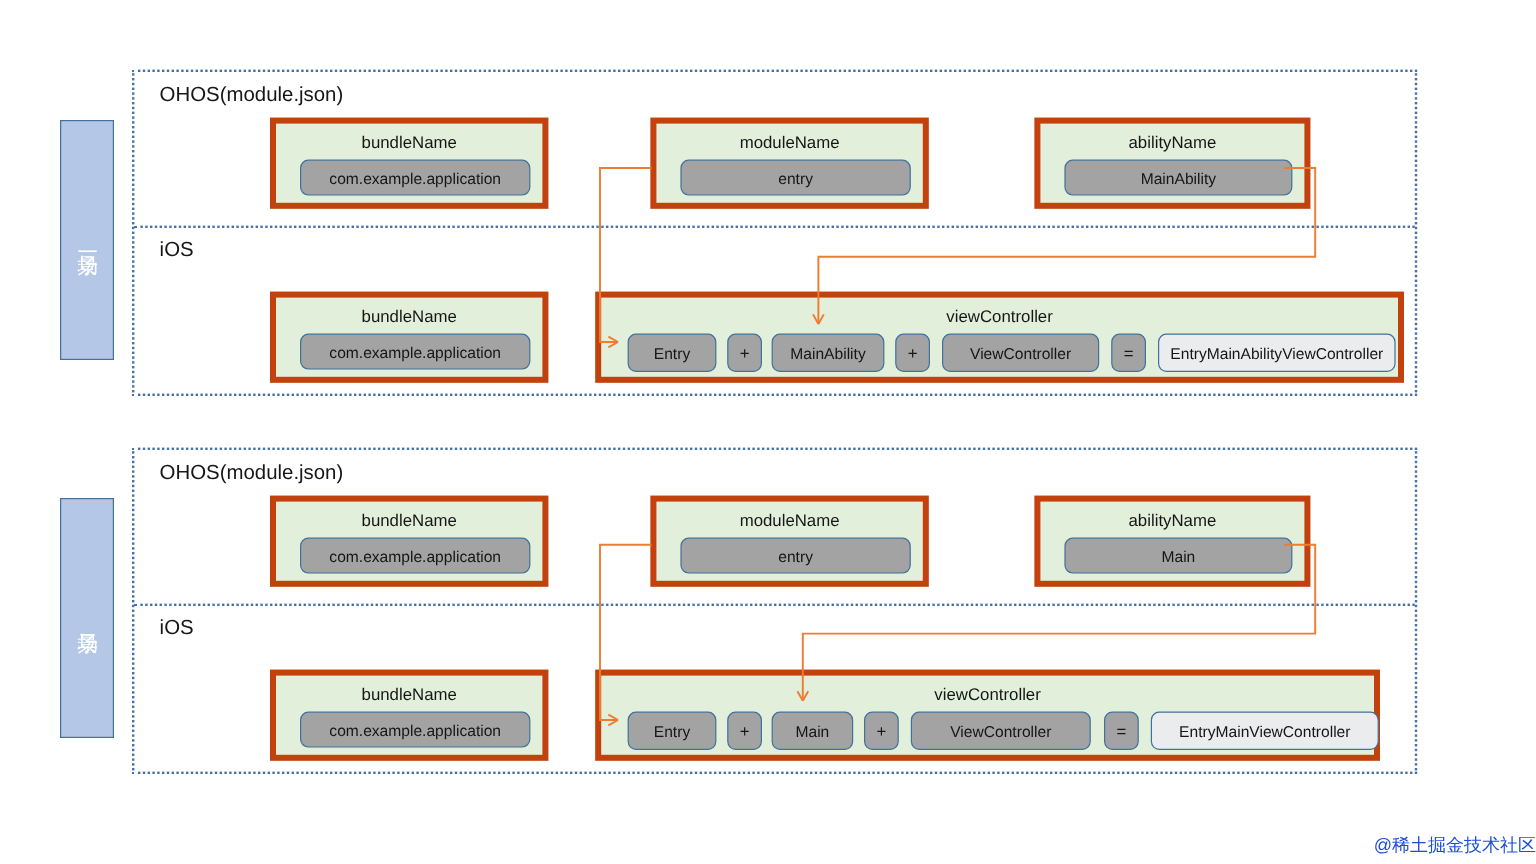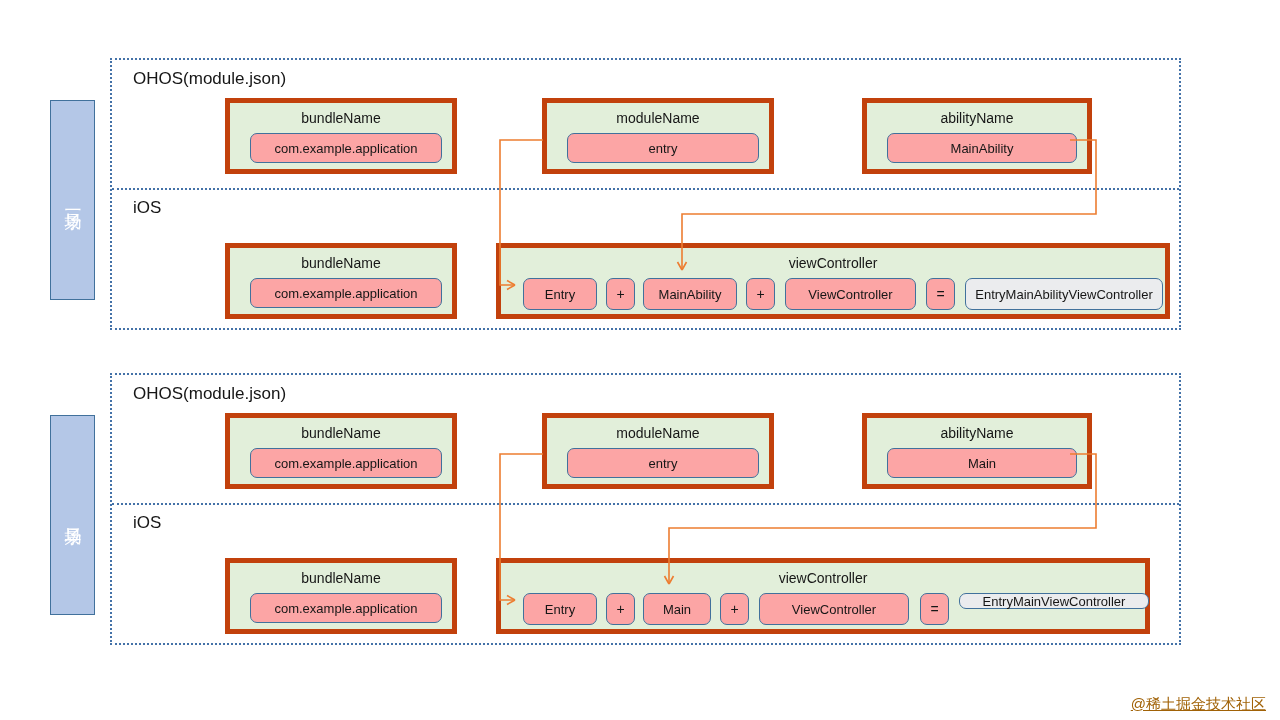--- a/index.html
+++ b/index.html
@@ -80,21 +80,21 @@
     text-align: center;
     font-size: 14px;
     color: #161616;
     white-space: nowrap;
   }
 
   
   .chip {
     position: absolute;
     box-sizing: border-box;
-    background: #fca5a5;
+    background: #a3a3a3;
     border: 1px solid #41719c;
     border-radius: 7px;
     display: flex;
     align-items: center;
     justify-content: center;
     font-size: 13px;
     color: #161616;
     white-space: nowrap;
   }
   .chip.result {
@@ -107,26 +107,25 @@
   
   .wires {
     position: absolute;
     left: 0;
     top: 0;
     pointer-events: none;
   }
 
   .watermark {
     position: absolute;
-    right: 14px;
+    right: 0;
     bottom: 6px;
     font-size: 15px;
-    color: #a16207;
-    white-space: nowrap;
-    text-decoration: underline;
+    color: #1d4ed8;
+    white-space: nowrap;
   }
 </style>
 </head>
 <body>
 
 <div class="scenario" style="left:0; top:0; width:1280px; height:340px;">
 
   <div class="scene-chip" style="left:50px; top:100px; height:200px;">
     <span class="scene-chip-text">场景一</span>
   </div>
@@ -219,21 +218,21 @@
       </div>
 
       <div class="panel" style="left:384px; top:53px; width:654px; height:76px;">
         <div class="panel-title" style="top:7px;">viewController</div>
         <div class="chip" style="left:22px; top:30px; width:74px; height:32px;">Entry</div>
         <div class="chip op" style="left:105px; top:30px; width:29px; height:32px;">+</div>
         <div class="chip" style="left:142px; top:30px; width:68px; height:32px;">Main</div>
         <div class="chip op" style="left:219px; top:30px; width:29px; height:32px;">+</div>
         <div class="chip" style="left:258px; top:30px; width:150px; height:32px;">ViewController</div>
         <div class="chip op" style="left:419px; top:30px; width:29px; height:32px;">=</div>
-        <div class="chip result" style="left:458px; top:30px; width:190px; height:16px;">EntryMainViewController</div>
+        <div class="chip result" style="left:458px; top:30px; width:190px; height:32px;">EntryMainViewController</div>
       </div>
     </div>
   </div>
 
   <svg class="wires" width="1280" height="272">
 
     <path d="M 543 81 L 500 81 L 500 227 L 515 227" fill="none" stroke="#ed7d31" stroke-width="1.6"></path>
     <path d="M 515 227 L 507 222.5 M 515 227 L 507 231.5" fill="none" stroke="#ed7d31" stroke-width="1.6"></path>
 
     <path d="M 1070 81 L 1096 81 L 1096 155 L 669 155 L 669 211" fill="none" stroke="#ed7d31" stroke-width="1.6"></path>

